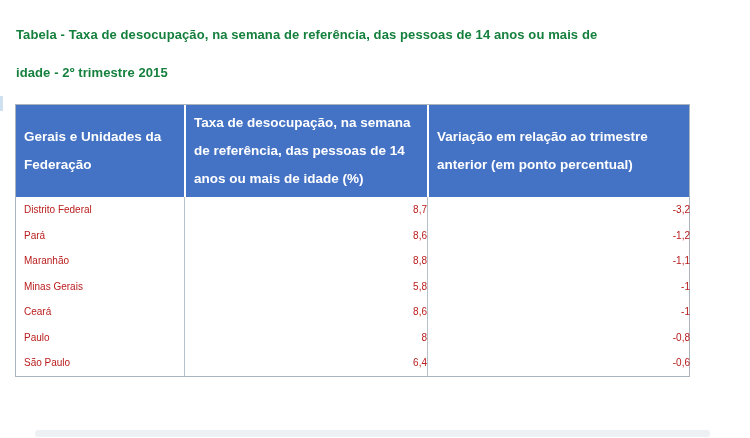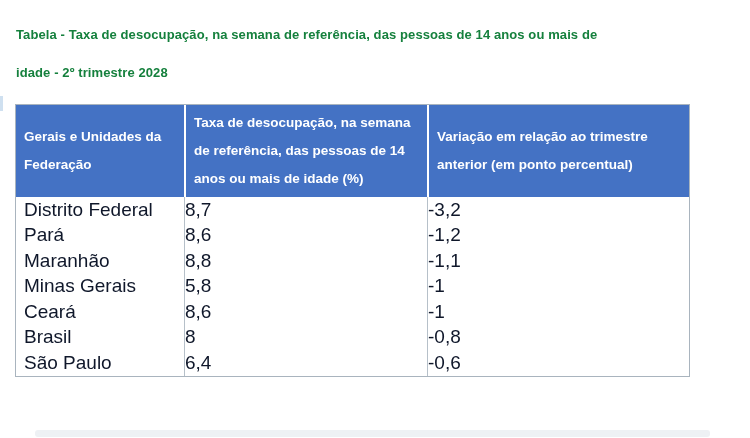--- a/index.html
+++ b/index.html
@@ -53,27 +53,27 @@
 
   .tbody { display: block; }
   .trow {
     display: grid;
     grid-template-columns: 168px 243px 263px;
     height: 25.5px;
   }
   .td {
     display: flex;
     align-items: center;
-    font-size: 19px;
-    color: #0f172a;
+    font-size: 10px;
+    color: #b91c1c;
     overflow: hidden;
     white-space: nowrap;
   }
   .td.name { justify-content: flex-start; padding-left: 8px; }
-  .td.num  { justify-content: flex-start; }
+  .td.num  { justify-content: flex-end; }
   .td + .td { border-left: 1px solid #b6c0c9; }
 
   .hl {
     background: #FFFF00;
     padding: 1px 5px;
     border-radius: 1px;
   }
 
   
   .bottom-strip {
@@ -91,21 +91,21 @@
     background: #cfe0f0;
   }
 </style>
 </head>
 <body>
 
 <div class="stage">
 
   <div class="doc-title">
     <div>Tabela - Taxa de desocupação, na semana de referência, das pessoas de 14 anos ou mais de</div>
-    <div>idade - 2º trimestre 2028</div>
+    <div>idade - 2º trimestre 2015</div>
   </div>
 
   <div class="data-table">
     <div class="thead">
       <div class="th">Gerais e Unidades da Federação</div>
       <div class="th">Taxa de desocupação, na semana de referência, das pessoas de 14 anos ou mais de idade (%)</div>
       <div class="th">Variação em relação ao trimestre anterior (em ponto percentual)</div>
     </div>
     <div class="tbody">
         <div class="trow">
@@ -158,21 +158,21 @@
           </div>
           <div class="td num">
             <span>8,6</span>
           </div>
           <div class="td num">
             <span>-1</span>
           </div>
         </div>
         <div class="trow">
           <div class="td name">
-            <span>Brasil</span>
+            <span>Paulo</span>
           </div>
           <div class="td num">
             <span>8</span>
           </div>
           <div class="td num">
             <span>-0,8</span>
           </div>
         </div>
         <div class="trow">
           <div class="td name">

